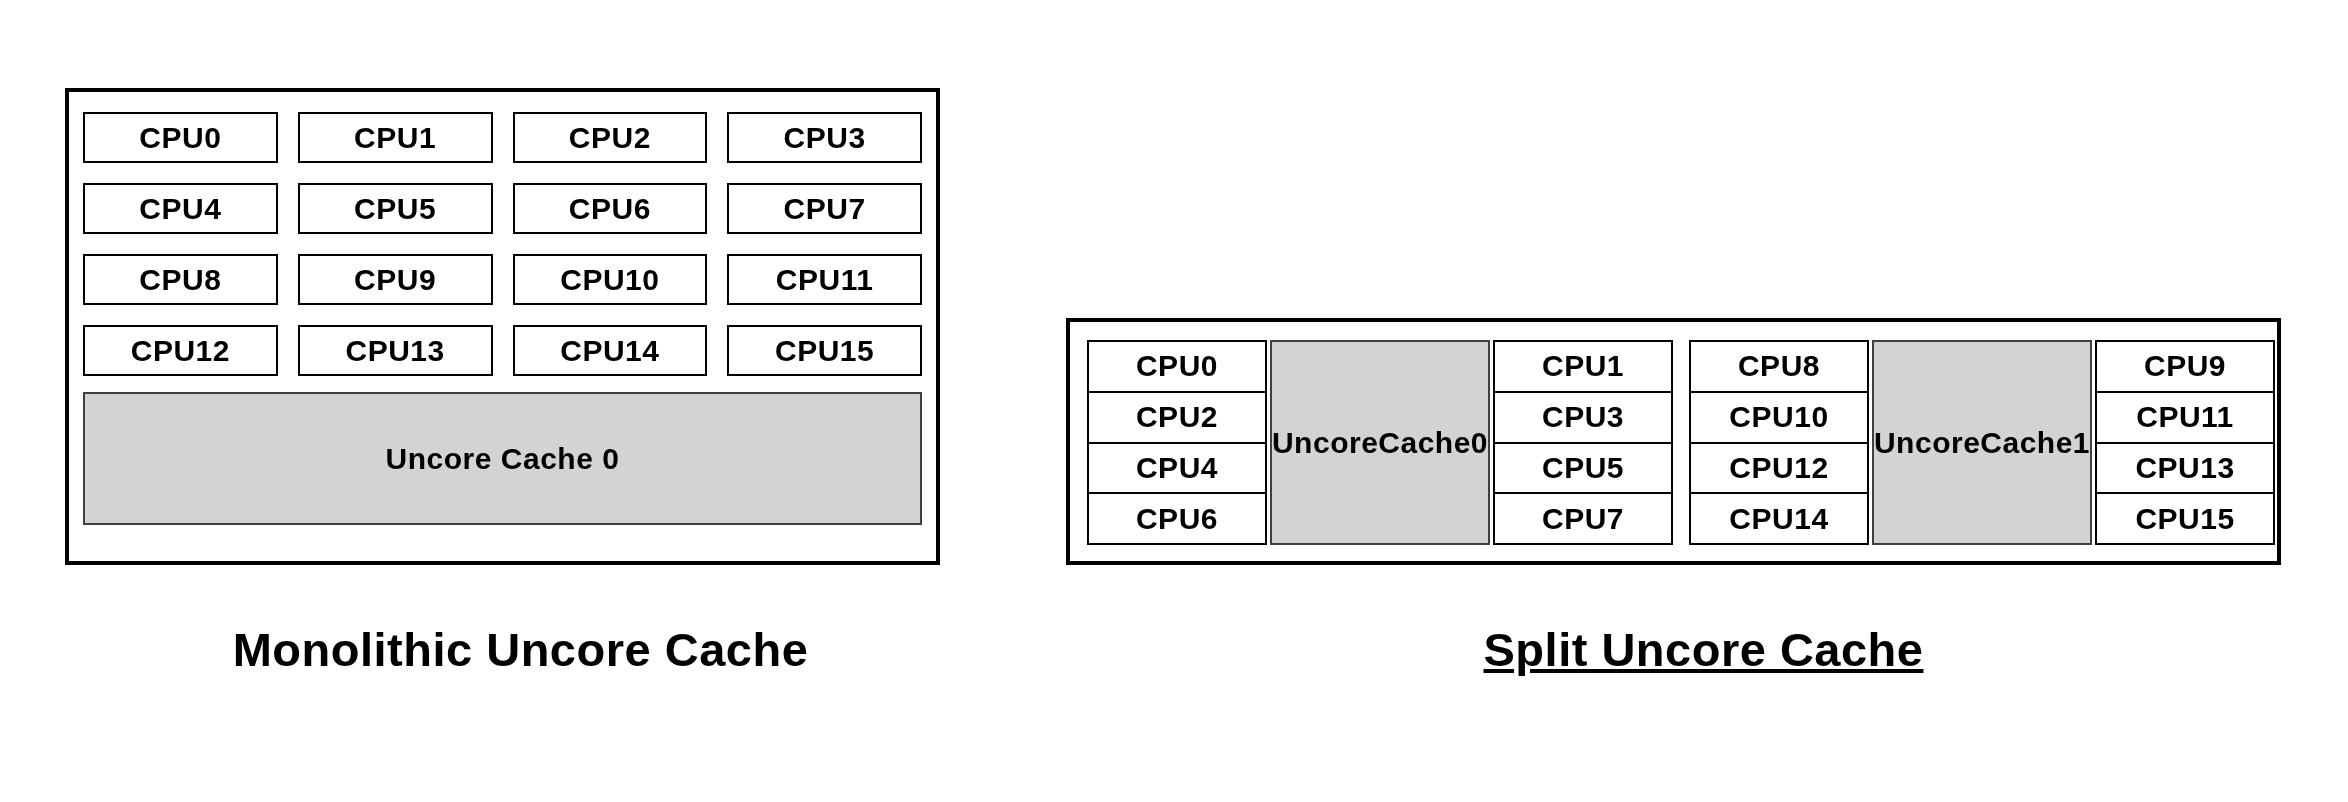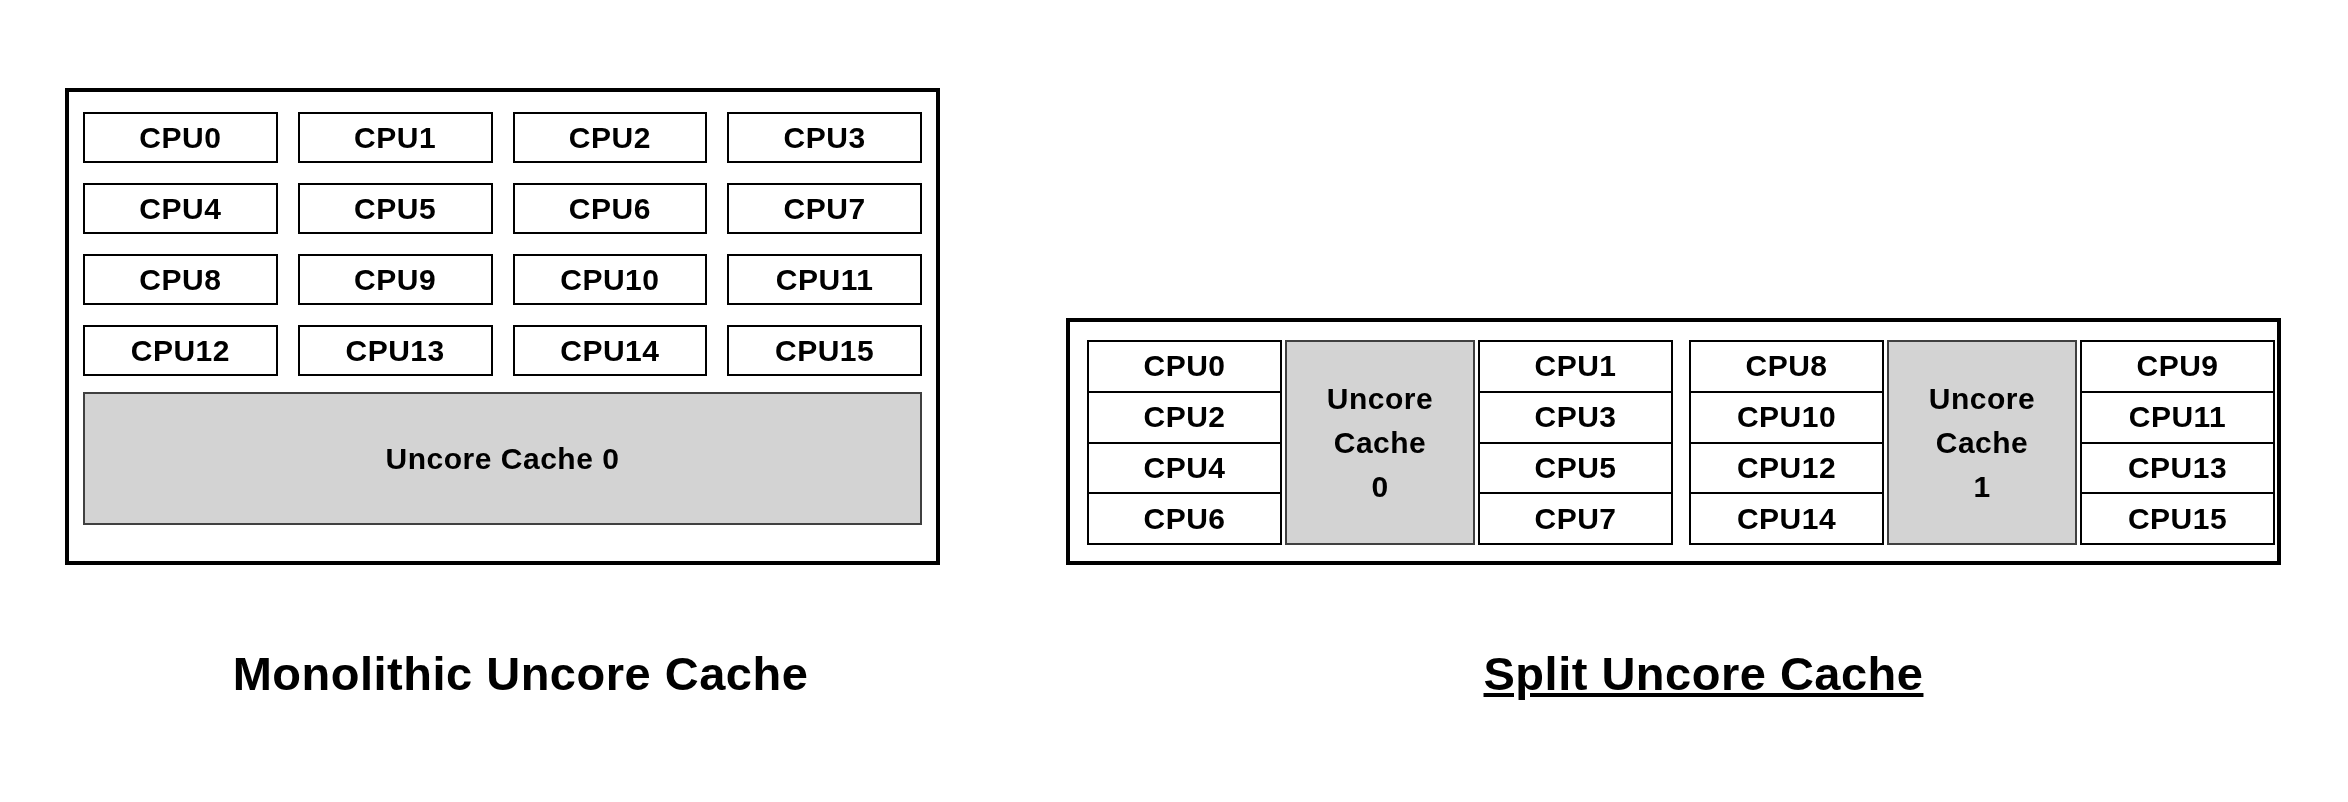--- a/index.html
+++ b/index.html
@@ -90,33 +90,33 @@
     letter-spacing: 0.5px;
     background: #fff;
   }
   .cpu-col .cell:first-child { margin-top: 0; }
   .split-cache {
     box-sizing: border-box;
     flex: 1;
     background: var(--cache-fill, #d3d3d3);
     border: 2px solid var(--cache-border, #404040);
     display: flex;
-    flex-direction: column;
+    flex-direction: row;
     align-items: center;
     justify-content: center;
     font-size: 30px;
     line-height: 44px;
     letter-spacing: 0.5px;
     text-align: center;
   }
 
   
   .caption {
     position: absolute;
-    top: 644px;
+    top: 620px;
     height: 60px;
     line-height: 60px;
     text-align: center;
     font-size: 47px;
     letter-spacing: 0.5px;
     white-space: nowrap;
   }
   .caption-mono { left: 83px;  width: 875px; }
   .caption-split { left: 1096px; width: 1215px; text-decoration: underline; }
 </style>

